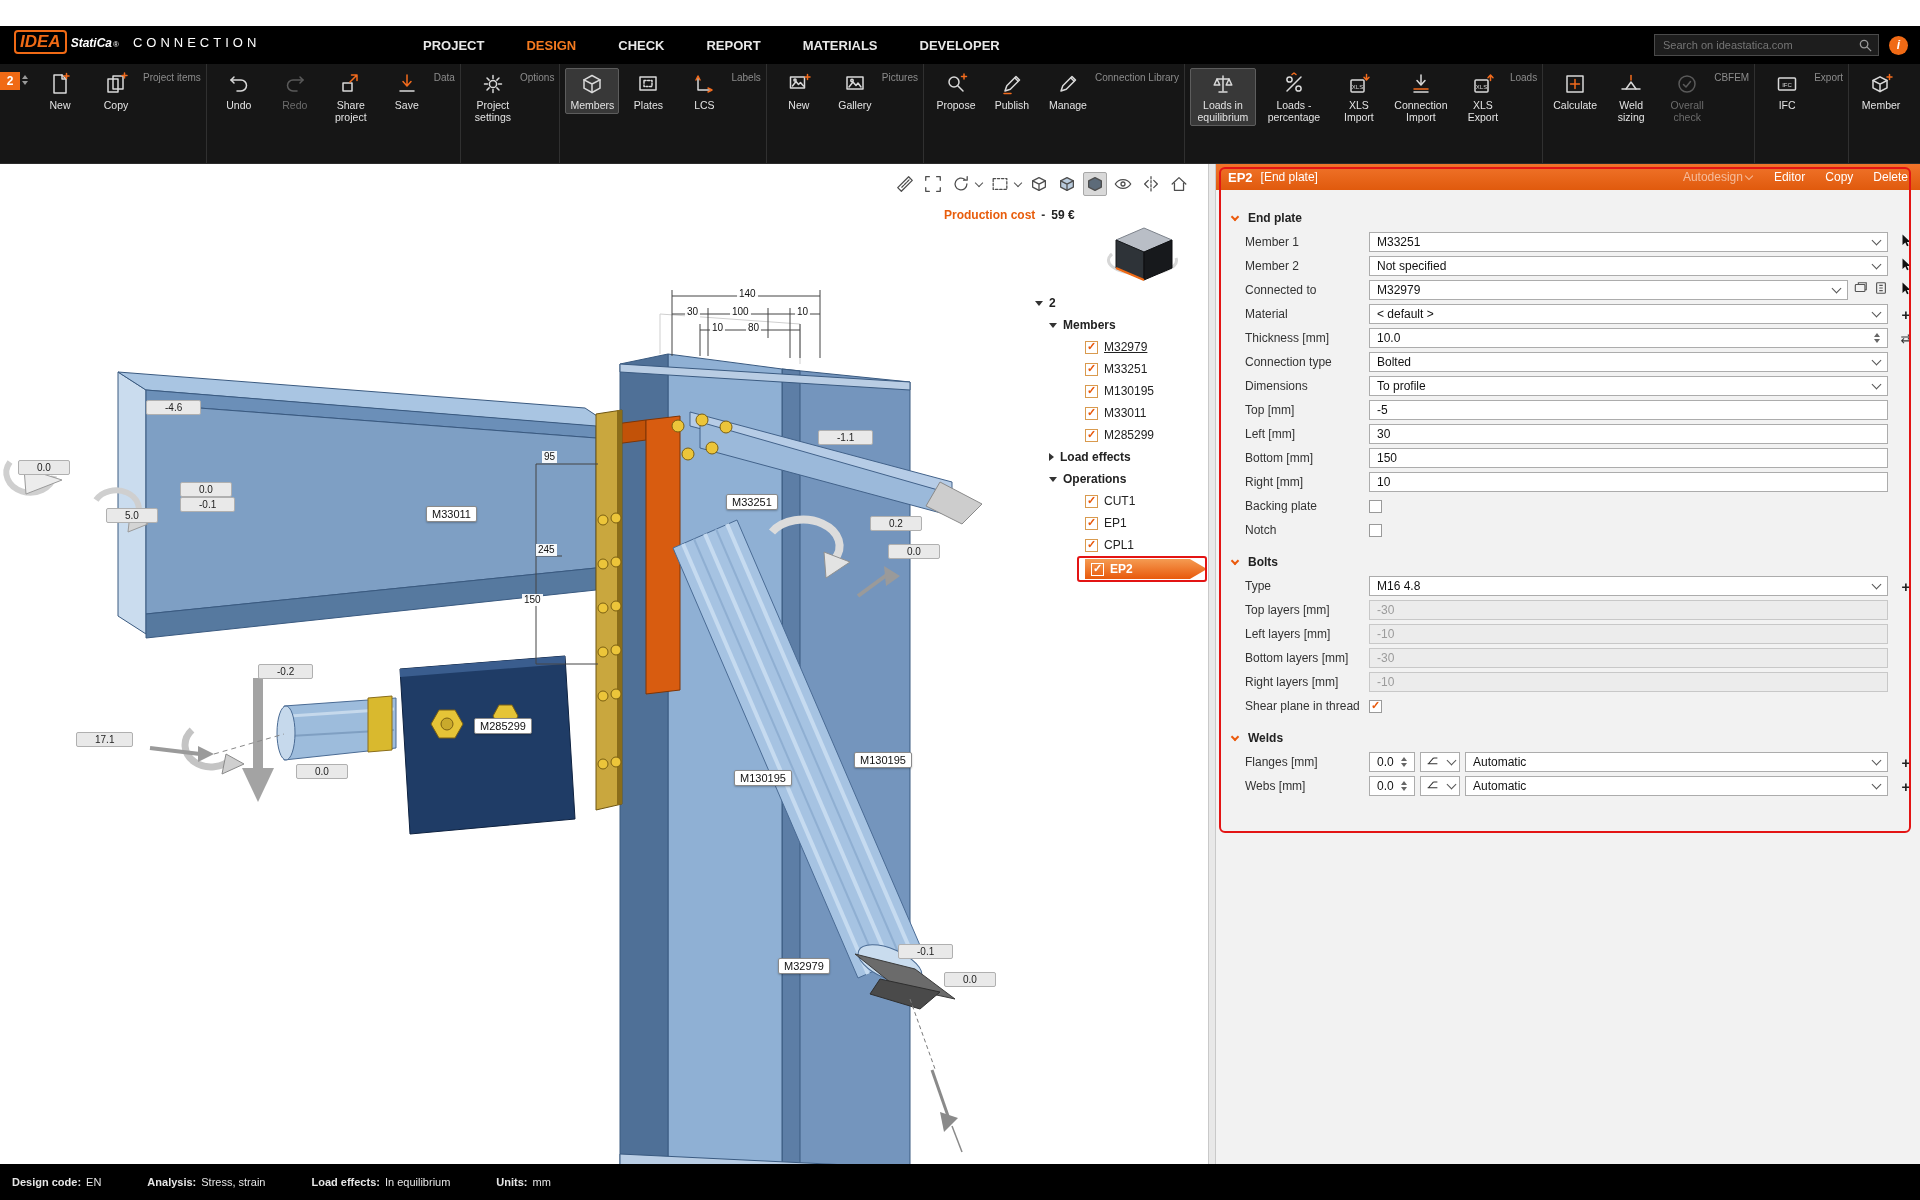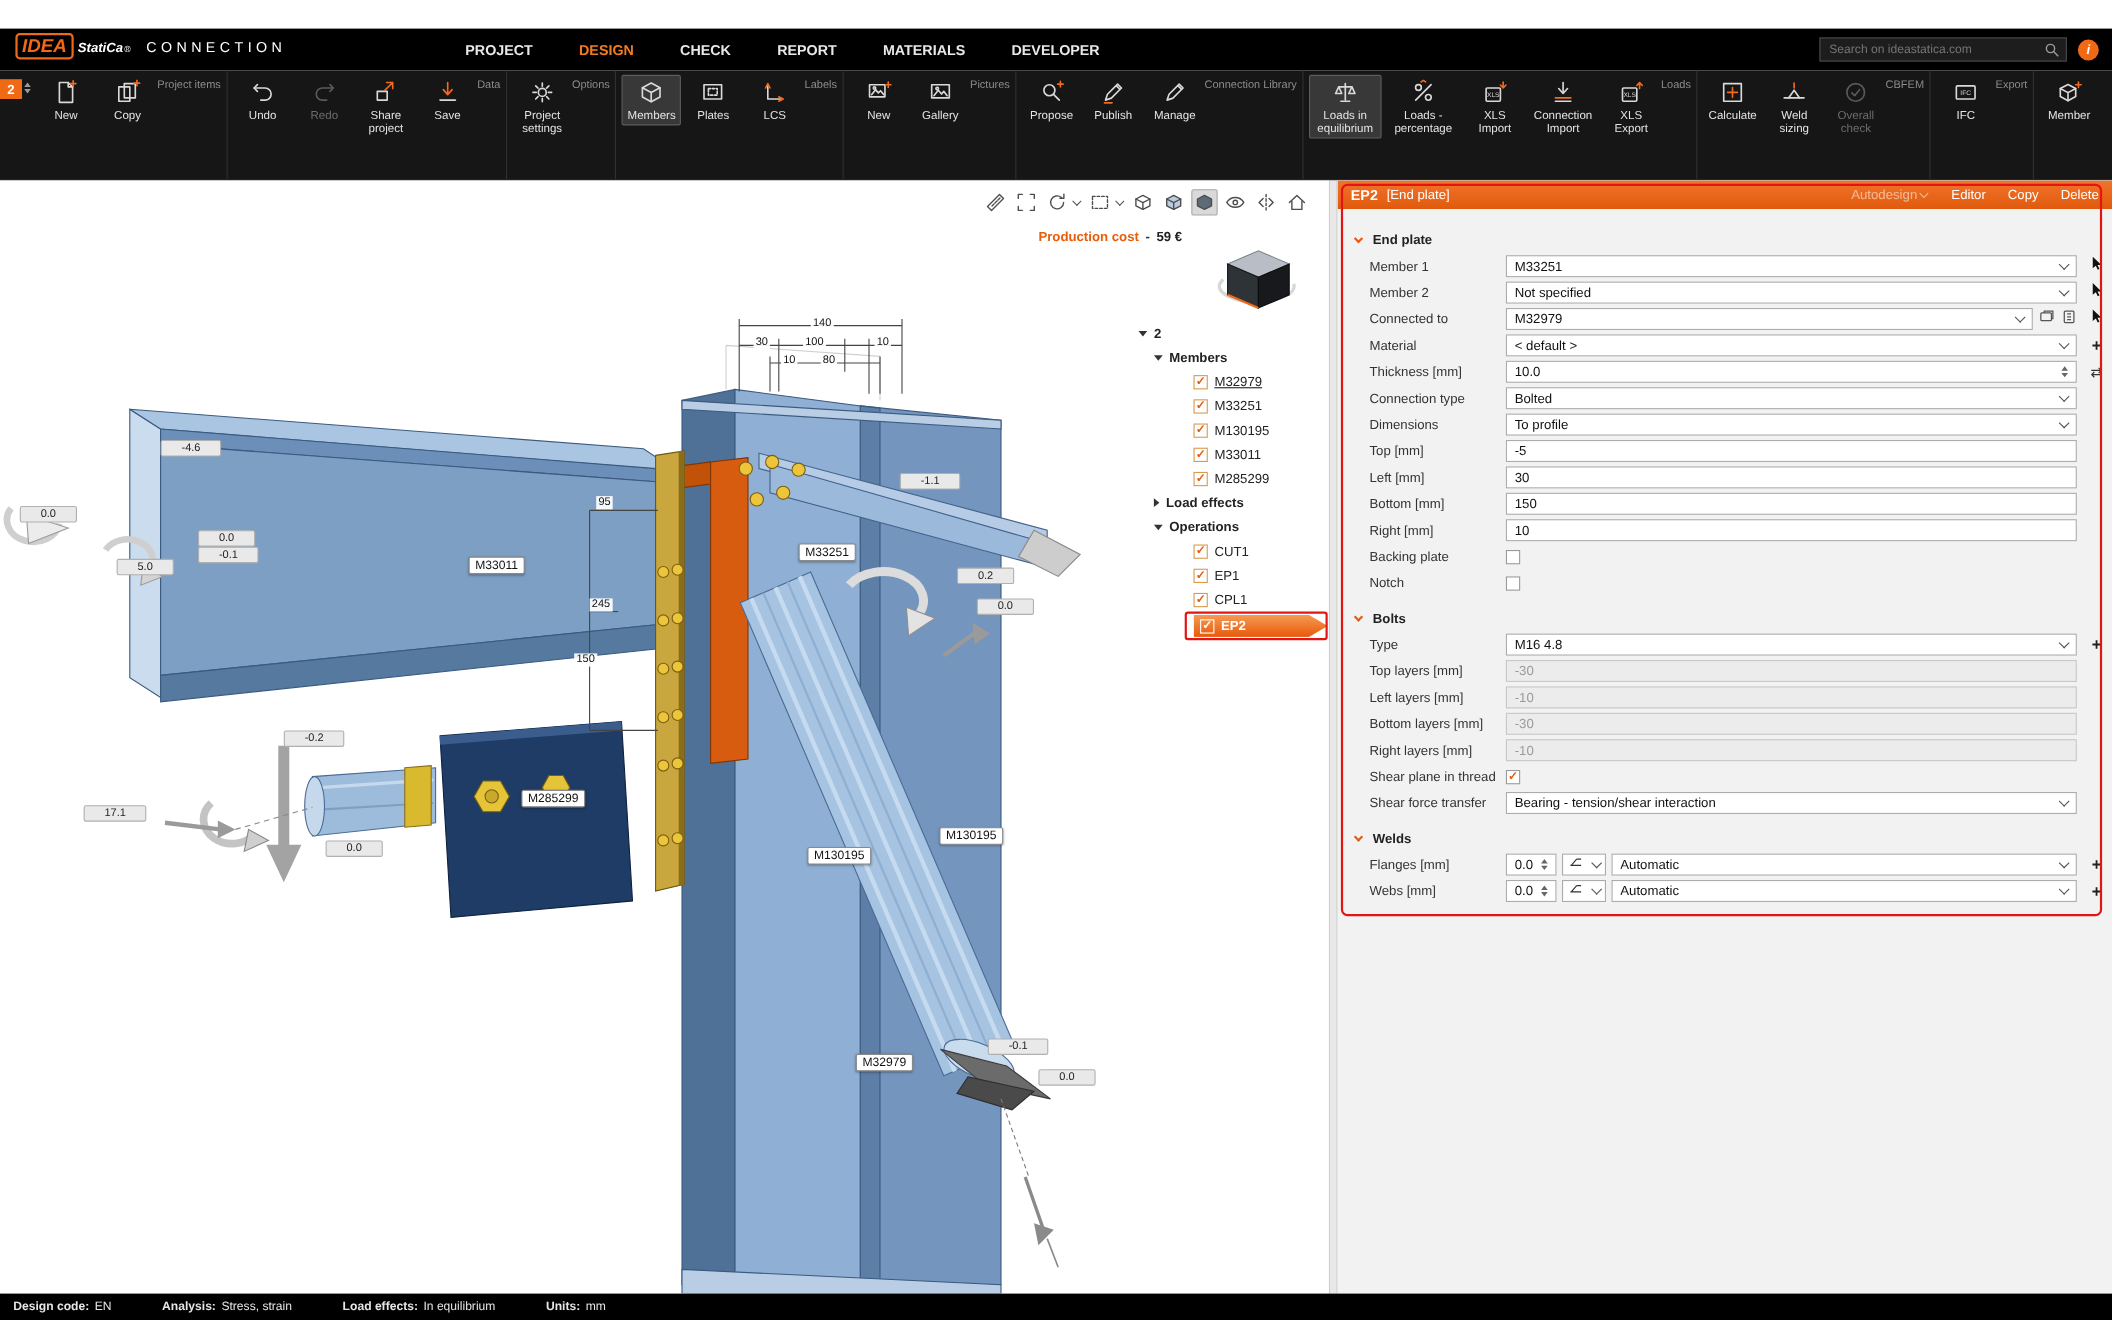--- a/index.html
+++ b/index.html
@@ -121,21 +121,21 @@
   .welddd{flex:none;width:40px;height:20px;border:1px solid #acacac;background:#fff;display:flex;align-items:center;
     justify-content:space-between;padding:0 4px}
   .cbox{width:13px;height:13px;border:1px solid #9a9a9a;background:#fff;position:relative}
   .cbox.on::after{content:"✓";position:absolute;left:1px;top:-2px;color:#e8590c;font-size:11px;font-weight:bold}
   .plusbtn{font-size:15px;color:#222;font-weight:bold;line-height:1}
   .swapicon{font-size:13px;color:#333}
   .miniicon svg{stroke:#555;fill:none;stroke-width:1.3}
   .props-annot{position:absolute;left:3px;top:3px;width:692px;height:666px;border:2px solid #e31414;border-radius:6px;pointer-events:none}
 
   
-  .statusbar{position:absolute;bottom:0;left:0;right:0;height:24px;background:#000;display:flex;align-items:center;
+  .statusbar{position:absolute;bottom:0;left:0;right:0;height:36px;background:#000;display:flex;align-items:center;
     padding-left:12px;color:#e6e6e6;font-size:11px}
   .sseg{display:flex;margin-right:46px;white-space:nowrap}
   .sk{font-weight:bold}.svv{margin-left:5px}
 </style>
 </head>
 <body>
 
 <div id="app">
 
 
@@ -1046,30 +1046,20 @@
         </div>
 
         <div class="prow">
           <div class="plabel">Shear plane in thread</div>
           <div class="pctrl">
               <span class="cbox on"></span>
             </div>
           <div class="pright"></div>
         </div>
 
-        <div class="prow">
-          <div class="plabel">Shear force transfer</div>
-          <div class="pctrl">
-              <div class="sel">
-                <span class="sv">Bearing - tension/shear interaction</span>
-                <span class="ddchev"></span>
-              </div>
-            </div>
-          <div class="pright"></div>
-        </div>
 
         <div class="psec">
           <span class="secv"></span>
           <span>Welds</span>
         </div>
 
         <div class="prow">
           <div class="plabel">Flanges [mm]</div>
           <div class="pctrl">
             <div class="inp smallbox">

